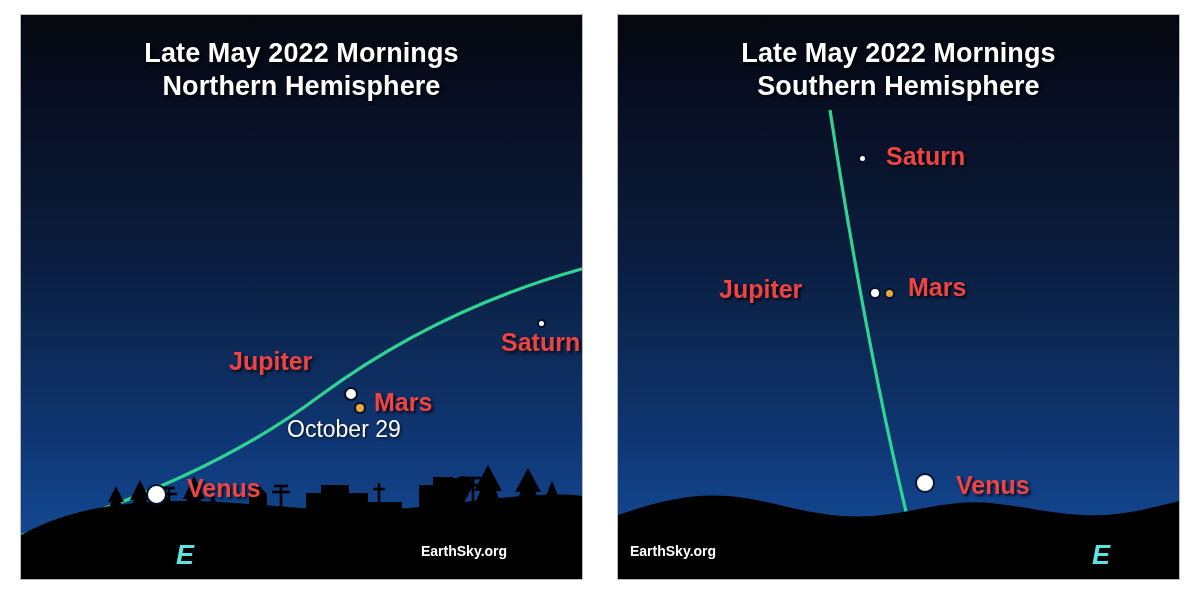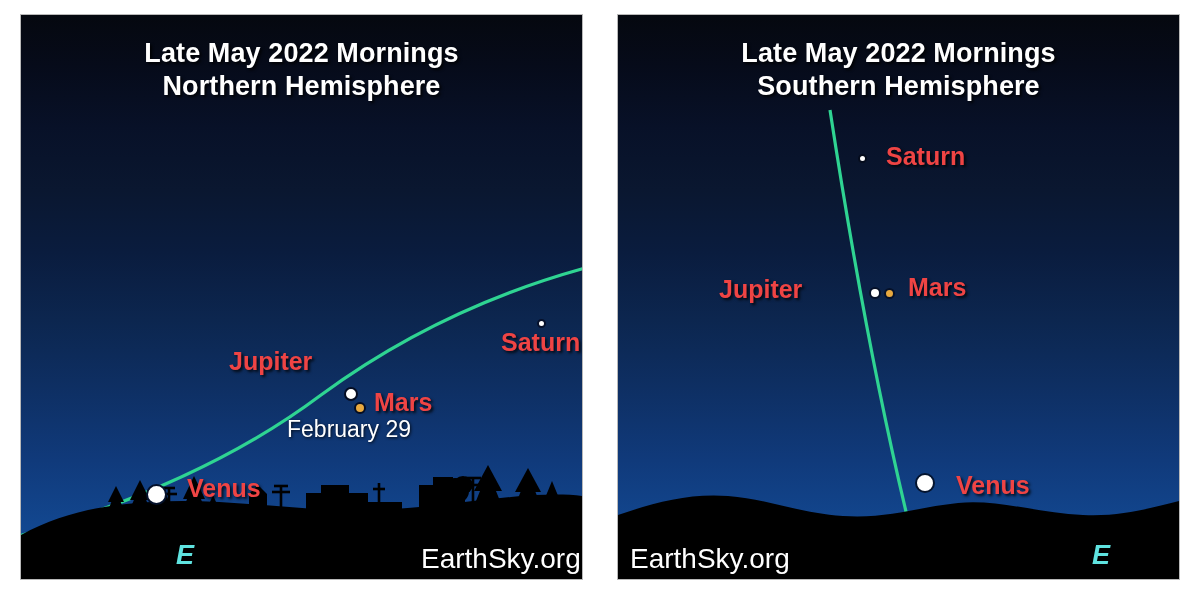--- a/index.html
+++ b/index.html
@@ -93,22 +93,22 @@
     color: #5fe3e0;
     font-weight: bold;
     font-style: italic;
     font-size: 27px;
     text-shadow: 2px 2px 3px rgba(0,0,0,0.9);
   }
 
   .credit {
     position: absolute;
     color: #ffffff;
-    font-weight: normal;
-    font-size: 28px;
+    font-weight: bold;
+    font-size: 14px;
     white-space: nowrap;
   }
 
   
   .dot {
     position: absolute;
     border-radius: 50%;
     box-sizing: border-box;
   }
 </style>
@@ -203,21 +203,21 @@
     <div class="dot" style="left:333px; top:387px; width:12px; height:12px; background:#e8a93f;
                 border:2px solid #050d22;"></div>
     <div class="dot" style="left:125px; top:469px; width:21px; height:21px; background:#ffffff;
                 border:2px solid #04112b;"></div>
 
     <div class="lbl" style="left:208px; top:332px;">Jupiter</div>
     <div class="lbl" style="left:353px; top:373px;">Mars</div>
     <div class="lbl" style="left:480px; top:313px;">Saturn</div>
     <div class="lbl" style="left:166px; top:459px;">Venus</div>
 
-    <div class="lbl-date" style="left:266px; top:401px;">February 29</div>
+    <div class="lbl-date" style="left:266px; top:401px;">October 29</div>
 
     <div class="compass" style="left:155px; top:525px;">E</div>
 
     <div class="credit" style="left:400px; top:528px;">EarthSky.org</div>
   </div>
 
   <div class="panel" id="panel-south">
 
     <div class="sky"></div>
 

